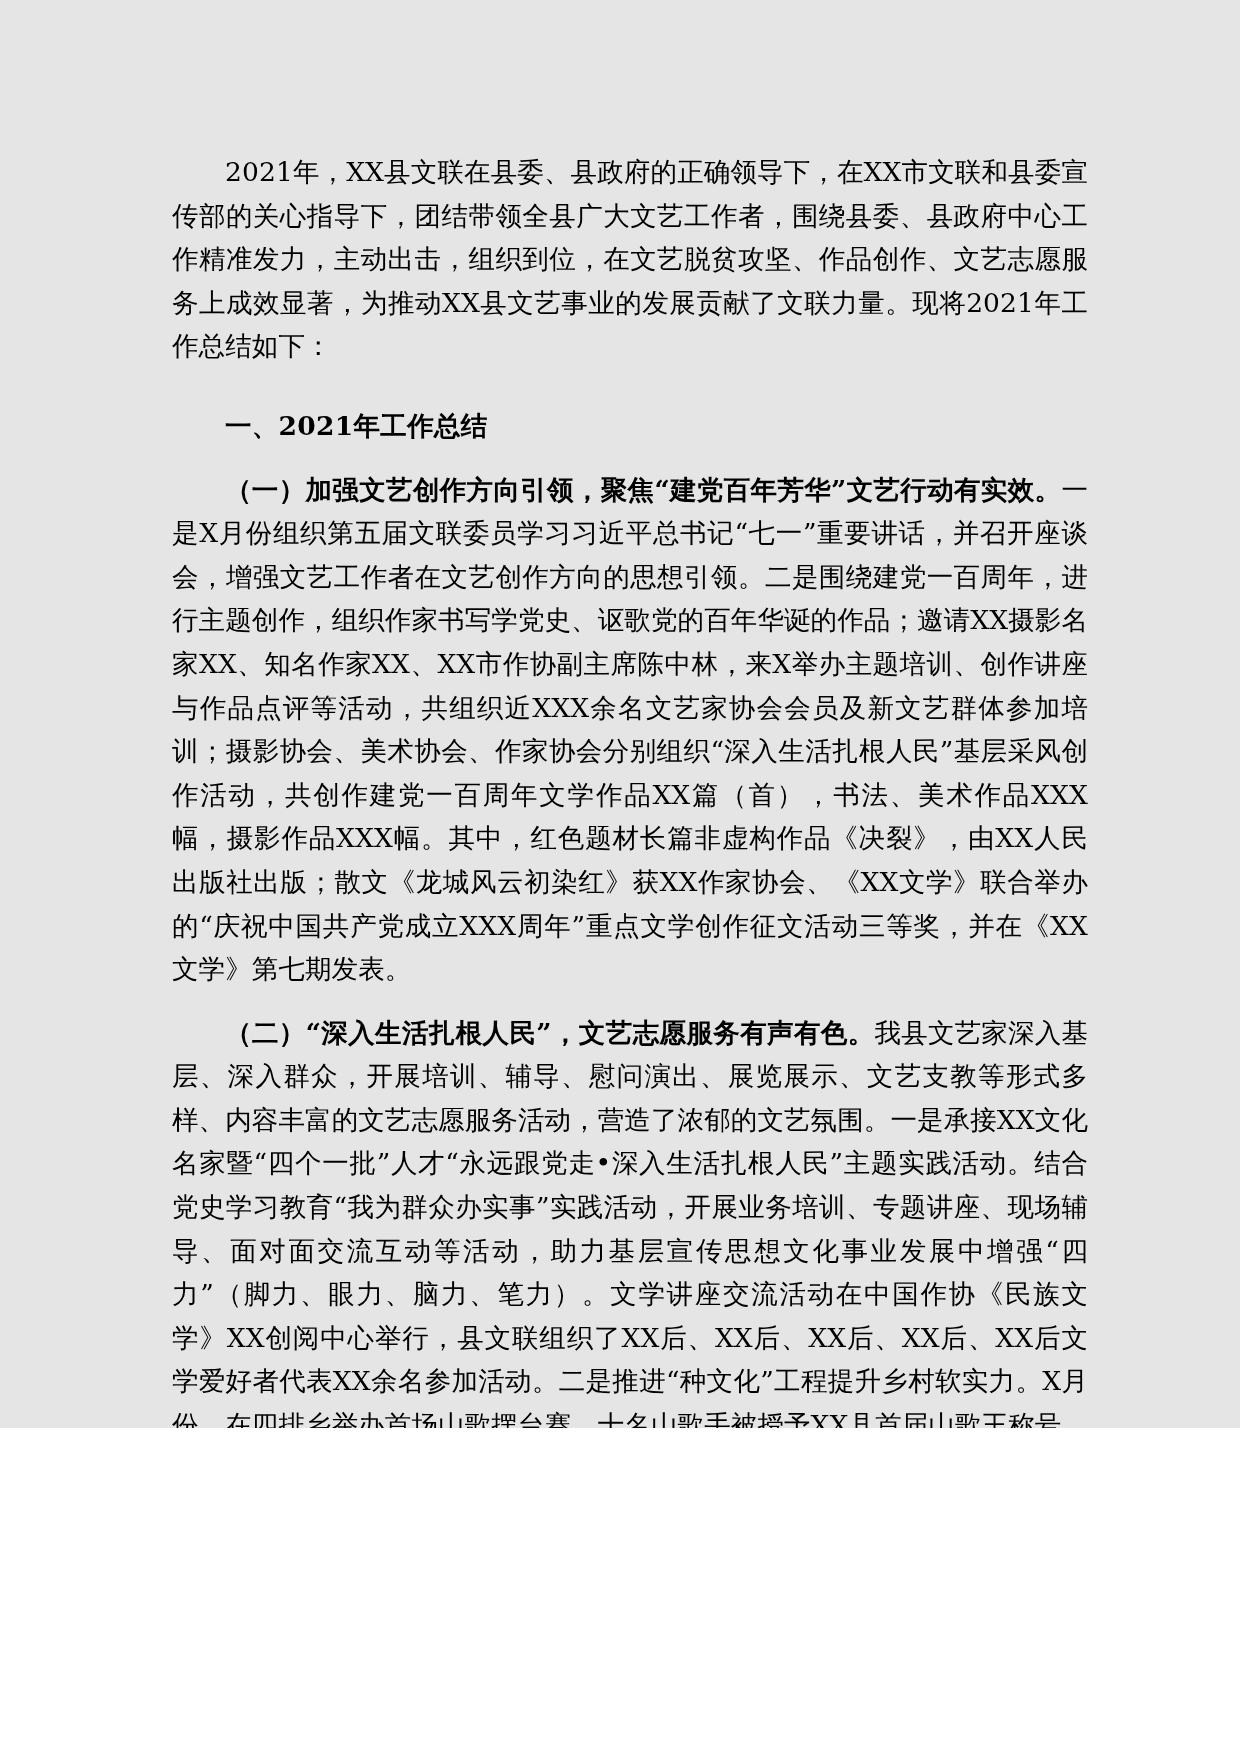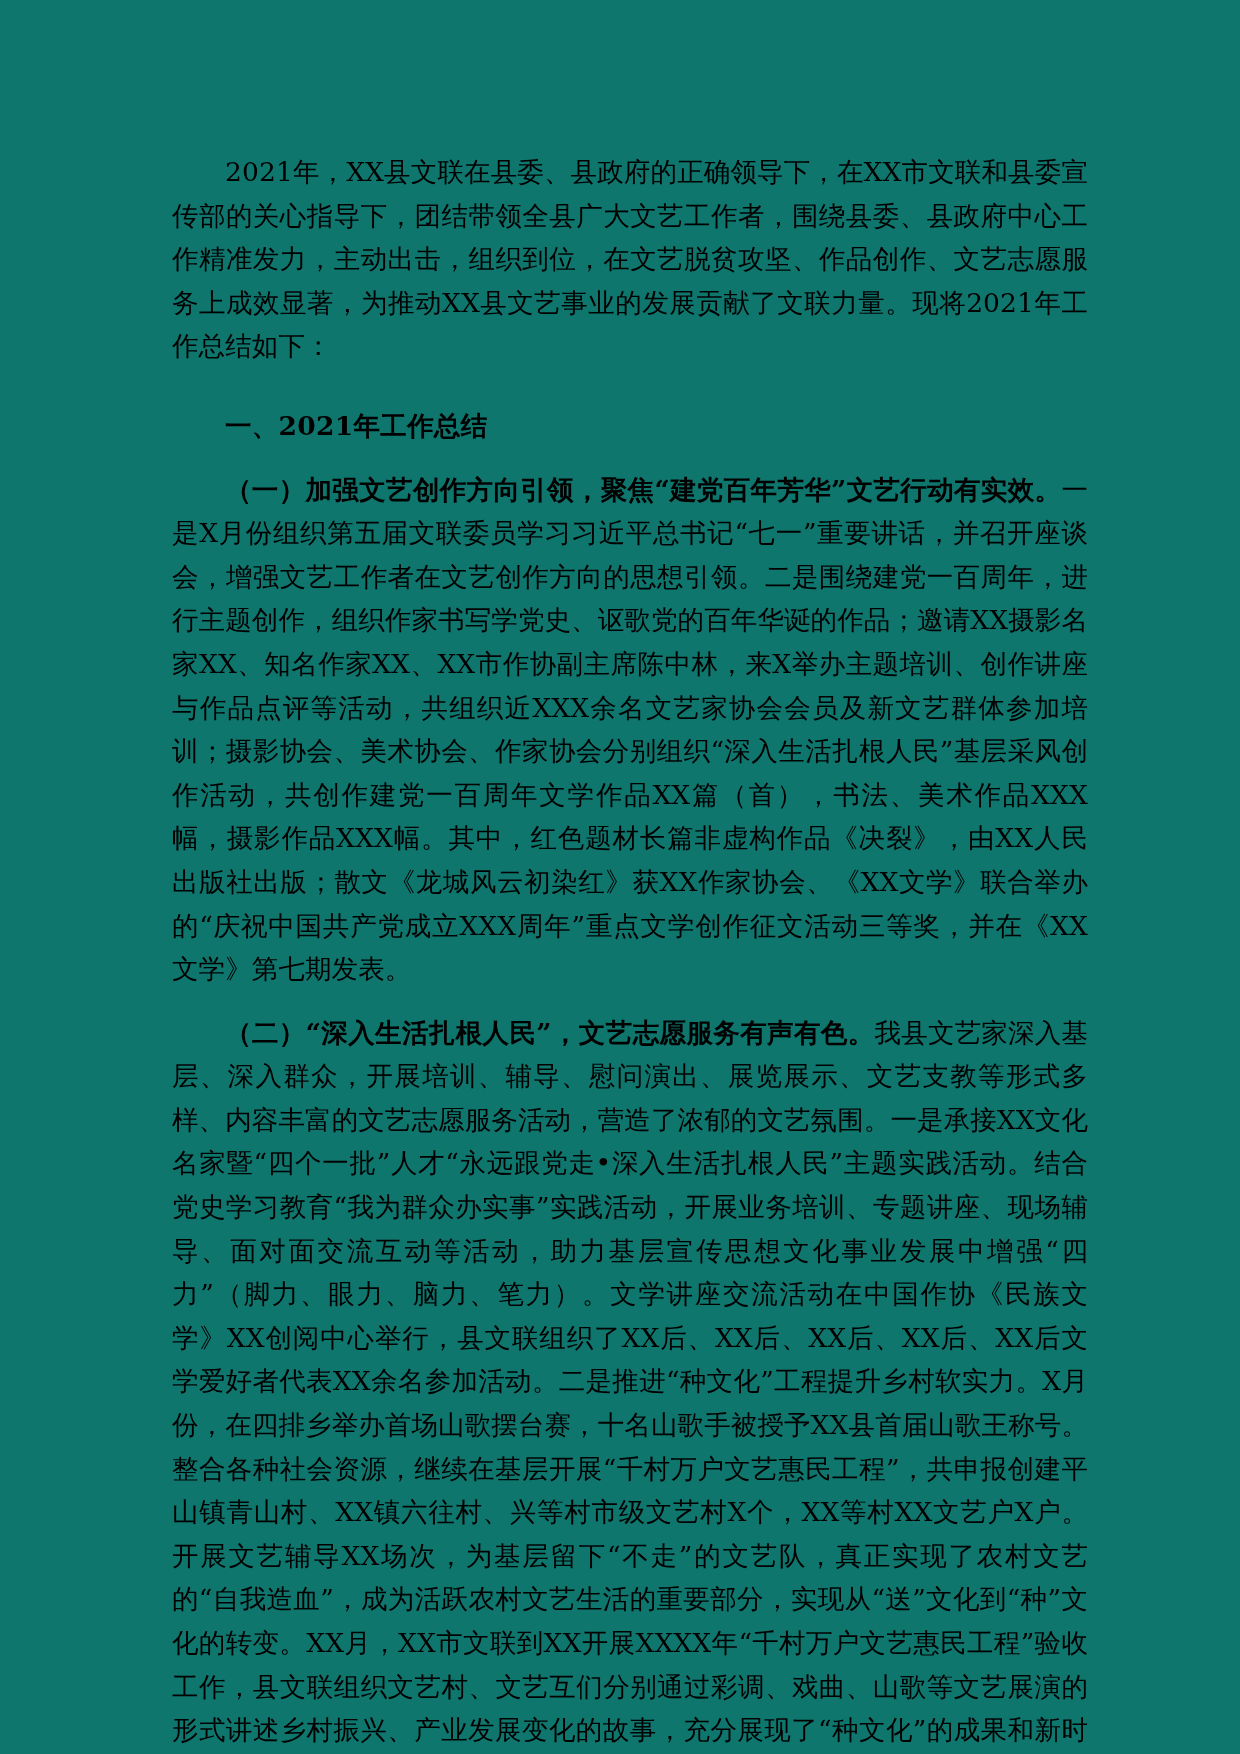--- a/index.html
+++ b/index.html
@@ -6,22 +6,22 @@
     margin: 0;
     padding: 0;
     background: #ffffff;
   }
   body {
     font-family: "DejaVu Serif", "Liberation Serif", serif;
     color: #000000;
   }
   .page {
     width: 1240px;
-    height: 1754px;
-    background: #0f766e;
+    height: 1428px;
+    background: #e5e5e5;
     position: relative;
     box-sizing: border-box;
     padding: 150px 152px 0 172px;
     overflow: hidden;
   }
   .doc-body {
     font-size: 26.5px;
     line-height: 43.6px;
     text-align: justify;
     text-justify: inter-ideograph;

